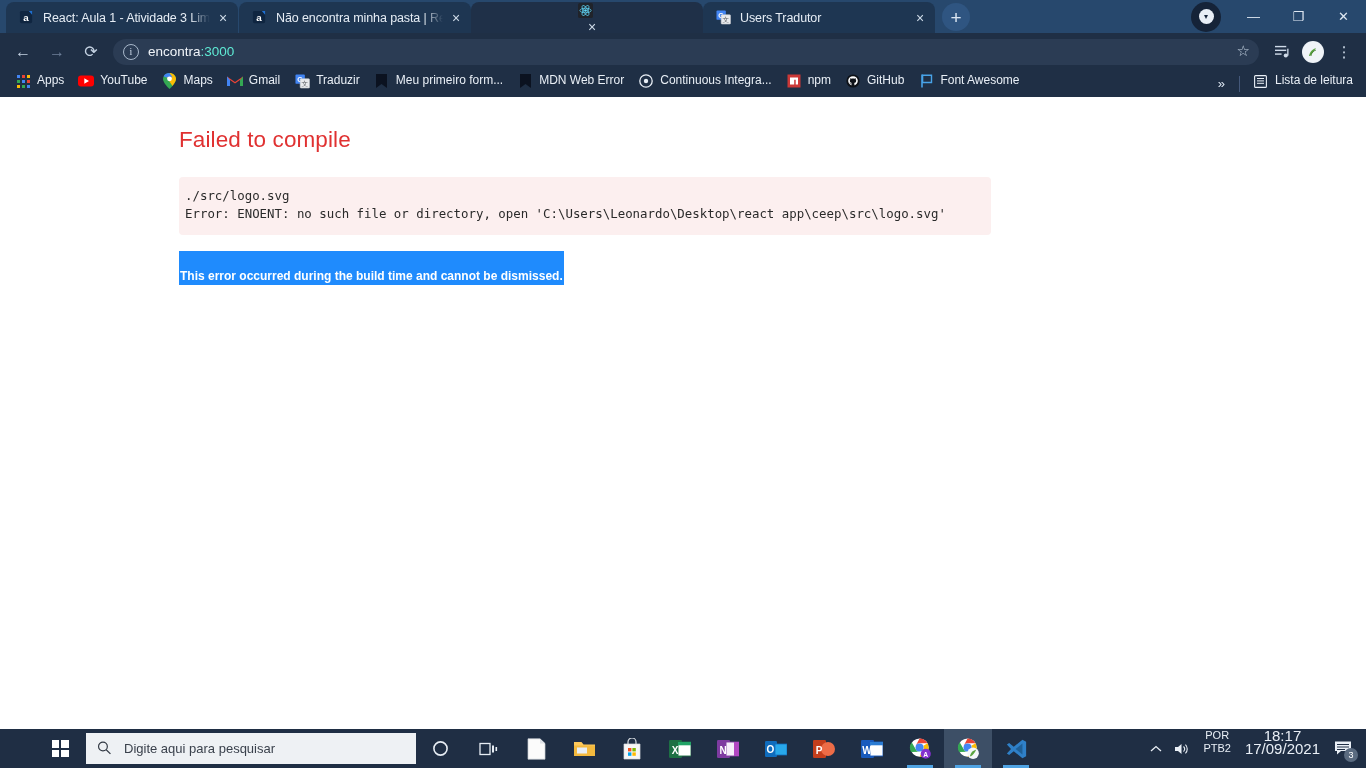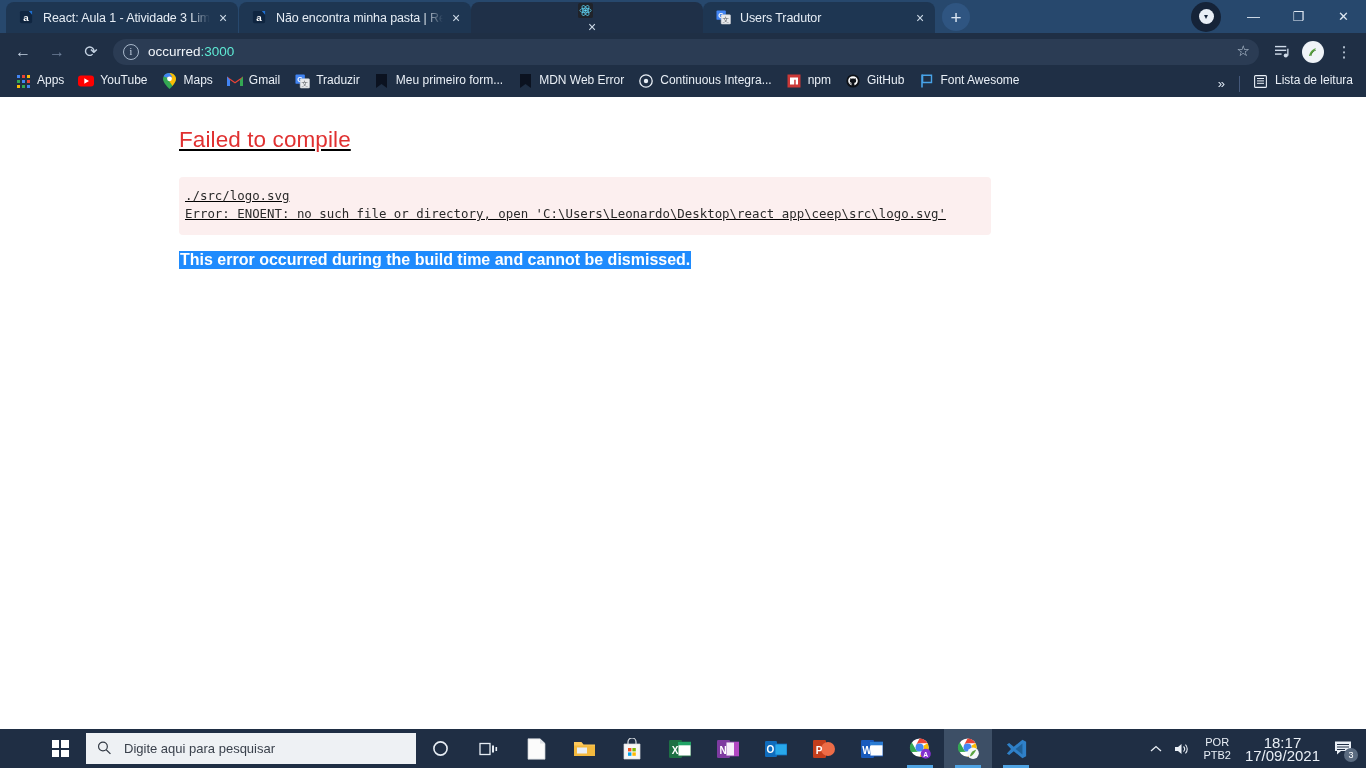--- a/index.html
+++ b/index.html
@@ -196,21 +196,21 @@
   }
 
   
   .viewport {
     position: absolute;
     left: 0; top: 97px;
     width: 1366px; height: 632px;
     background: #ffffff;
     overflow: hidden;
   }
-  .page-inner { padding: 16px 0 0 0; text-decoration: underline; }
+  .page-inner { padding: 16px 0 0 0; }
   .err-heading {
     color: #e03131;
     font-size: 22.5px;
     font-weight: 400;
     margin: 14px 0 0 179px;
     letter-spacing: 0.1px;
   }
   .err-block {
     margin: 24px 0 0 179px;
     width: 812px;
@@ -221,23 +221,23 @@
     font-size: 12.4px;
     line-height: 18px;
     color: #2a2a2a;
     white-space: pre;
   }
   .err-note {
     margin: 16px 0 0 179px;
     display: inline-block;
     background: #1f8bfd;
     color: #ffffff;
-    font-size: 16px;
+    font-size: 12px;
     font-weight: bold;
-    padding: 2px 1px 2px 1px;
+    padding: 18px 1px 2px 1px;
     line-height: 14px;
   }
 
   
   .taskbar {
     position: absolute;
     left: 0; bottom: 0;
     width: 1366px; height: 39px;
     background: #1f2e44;
     display: flex;
@@ -277,21 +277,21 @@
   }
   .tb-task.active { background: #3d4f66; }
   .tb-task .underline {
     position: absolute;
     bottom: 0; left: 11px;
     width: 26px; height: 3px;
     background: #4fa3e3;
   }
   .tray {
     margin-left: auto;
-    display: flex; align-items: center;
+    display: flex; 
     height: 39px;
     color: #e9eff6;
     padding-right: 6px;
   }
   .tray-icon {
     width: 26px; height: 39px;
     display: flex; align-items: center; justify-content: center;
     font-size: 13px;
   }
   .tray-lang {
@@ -390,21 +390,21 @@
     </div>
   </div>
 
   <div class="toolbar">
     <div class="nav-btn">←</div>
     <div class="nav-btn disabled">→</div>
     <div class="nav-btn">⟳</div>
 
     <div class="omnibox">
       <span class="infoicon">i</span>
-      <span class="urltext"><span>occurred</span><span class="dim">:3000</span></span>
+      <span class="urltext"><span>encontra</span><span class="dim">:3000</span></span>
       <span class="star">☆</span>
     </div>
 
     <div class="tb-icon">
       <svg width="17" height="15" viewBox="0 0 18 16">
         <rect x="1" y="2" width="12" height="1.5" fill="#cfdbe9"></rect>
         <rect x="1" y="6" width="12" height="1.5" fill="#cfdbe9"></rect>
         <rect x="1" y="10" width="7" height="1.5" fill="#cfdbe9"></rect>
         <circle cx="12.5" cy="12.3" r="2.2" fill="#cfdbe9"></circle>
         <rect x="14" y="5" width="1.4" height="7.4" fill="#cfdbe9"></rect>

